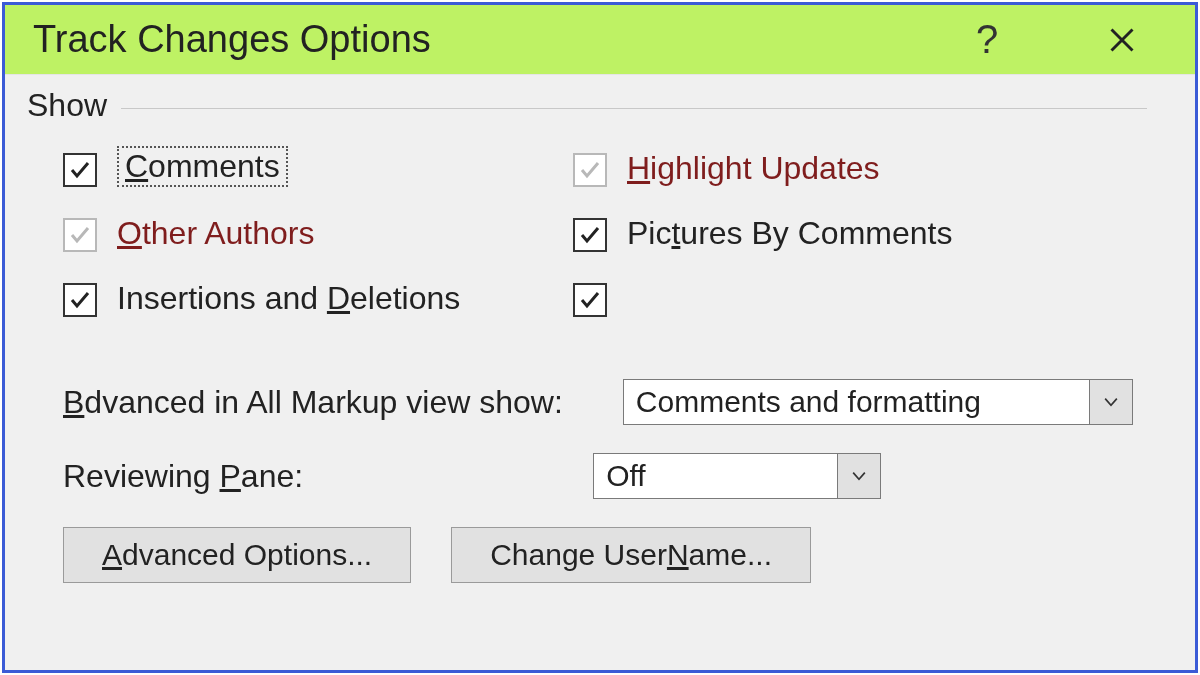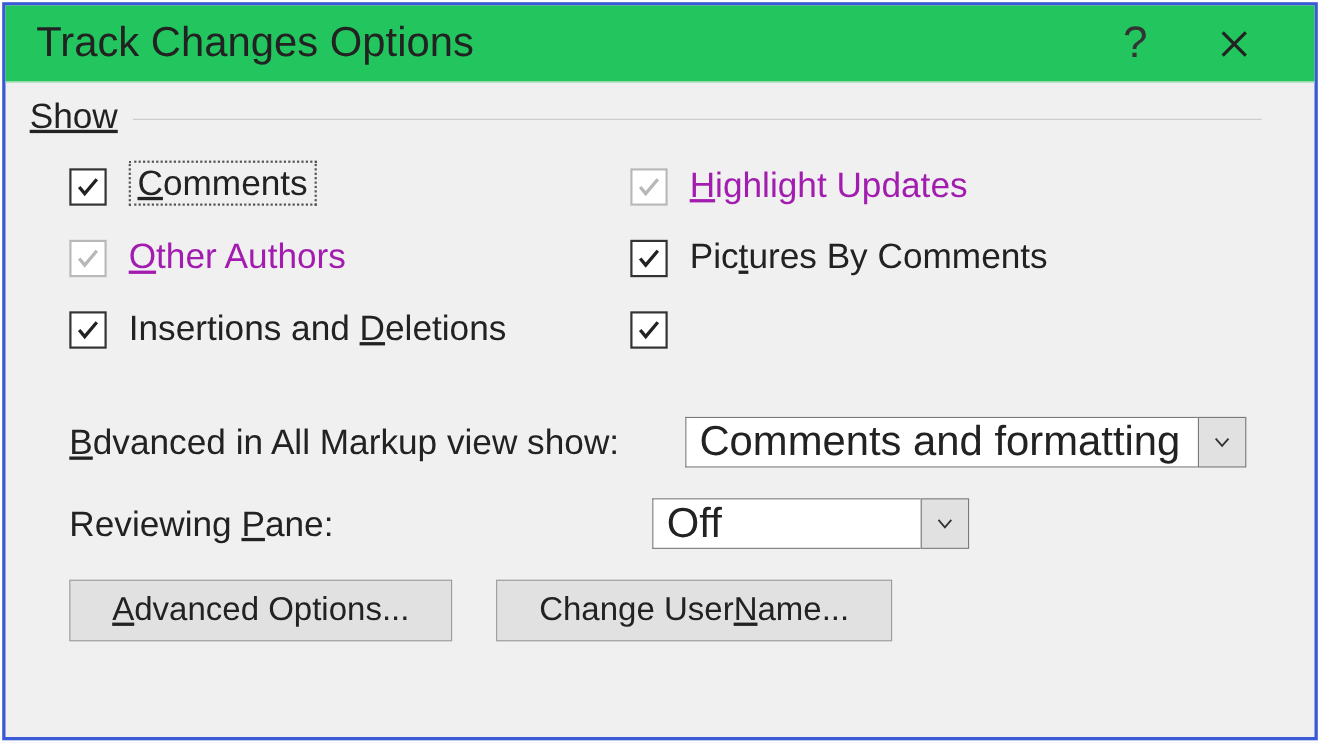--- a/index.html
+++ b/index.html
@@ -15,25 +15,26 @@
   .dialog {
     width: 1196px;
     height: 671px;
     margin: 2px;
     border: 3px solid #3b5bd6;
     background: #f0f0f0;
     position: relative;
   }
   .titlebar {
     height: 70px;
-    background: #22c55e;
+    background: #bef264;
     display: flex;
     align-items: center;
     padding: 0 28px 0 28px;
     border-bottom: 1px solid #e5e5e5;
+    gap: 45px;
   }
   .title {
     font-size: 38px;
     color: #222;
     flex: 1;
     font-weight: 400;
   }
   .titlebar-btn {
     width: 90px;
     height: 60px;
@@ -51,21 +52,20 @@
   }
   .group-header {
     display: flex;
     align-items: center;
     margin-bottom: 22px;
   }
   .group-label {
     font-size: 32px;
     color: #222;
     margin-right: 14px;
-    text-decoration: underline;
   }
   .group-line {
     flex: 1;
     height: 1px;
     background: #c8c8c8;
     margin-top: 6px;
   }
   .checkbox-grid {
     display: grid;
     grid-template-columns: 510px 1fr;
@@ -89,21 +89,21 @@
     flex-shrink: 0;
   }
   .checkbox.disabled { border-color: #b8b8b8; }
   .checkbox svg { width: 24px; height: 24px; }
   .checkbox .mark { stroke: #222; stroke-width: 3; fill: none; }
   .checkbox.disabled .mark { stroke: #b8b8b8; }
   .check-label {
     font-size: 32px;
     color: #222;
   }
-  .check-label.disabled { color: #a21caf; }
+  .check-label.disabled { color: #7f1d1d; }
   .check-label.focused {
     border: 2px dotted #555;
     padding: 0 6px;
   }
   .check-label u { text-decoration: underline; }
   .dropdown-row {
     display: flex;
     align-items: center;
     margin-left: 36px;
     margin-bottom: 28px;
@@ -120,21 +120,21 @@
     margin-left: 40px;
   }
   .dropdown.d1 { margin-left: 60px; width: 510px; }
   .dropdown.d2 { margin-left: 290px; width: 288px; }
   .dropdown-value {
     flex: 1;
     background: #fff;
     border: 1px solid #7a7a7a;
     border-right: none;
     padding: 0 12px;
-    font-size: 38px;
+    font-size: 30px;
     display: flex;
     align-items: center;
     color: #222;
   }
   .dropdown-btn {
     width: 44px;
     background: #e1e1e1;
     border: 1px solid #7a7a7a;
     display: flex;
     align-items: center;

